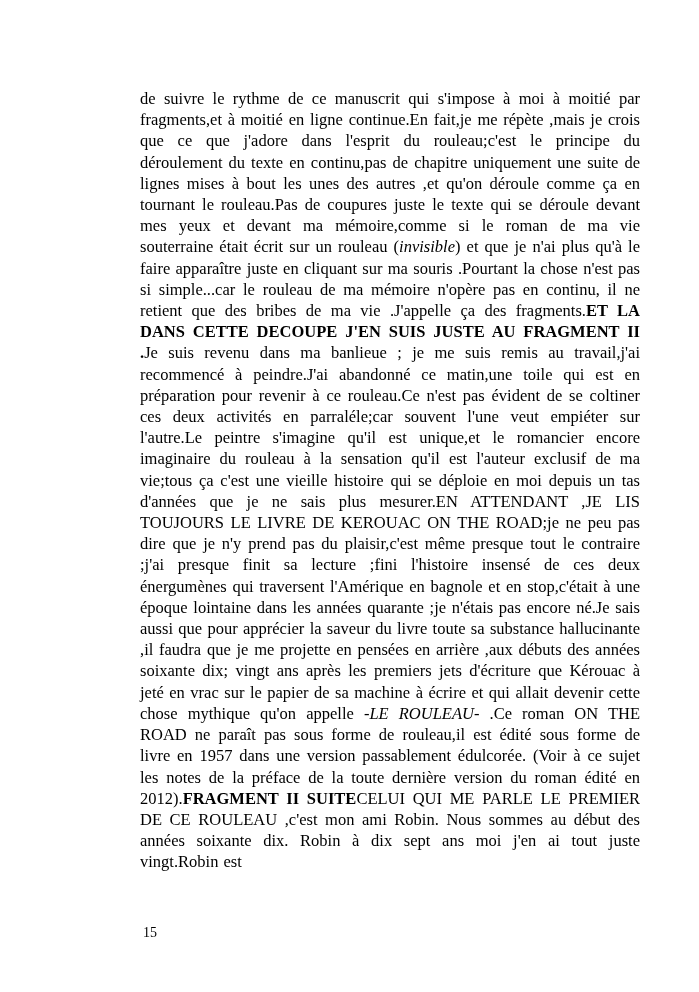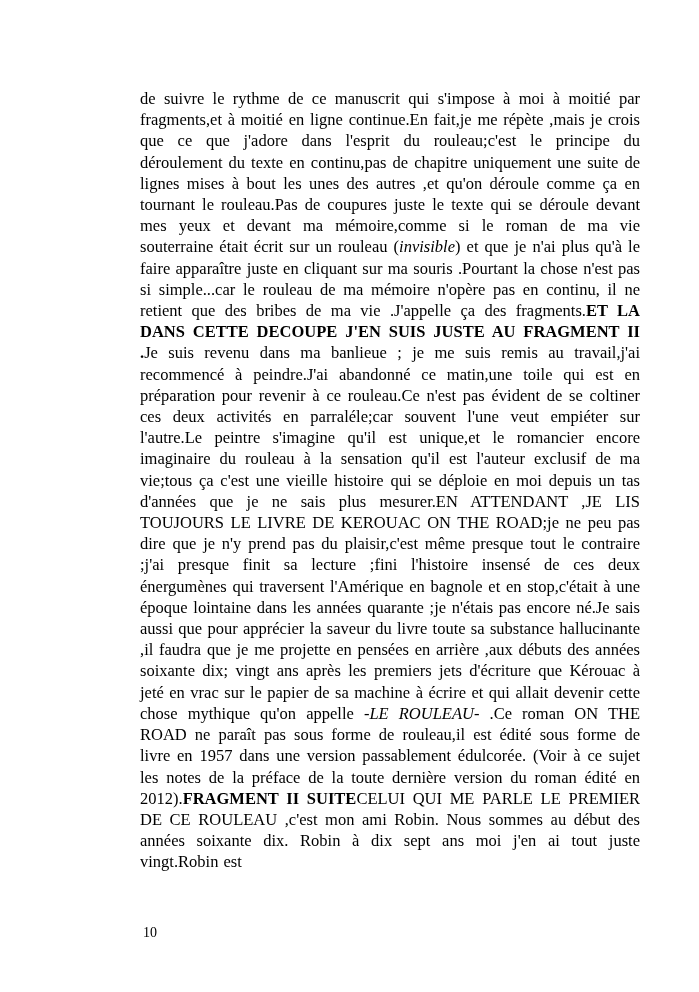--- a/index.html
+++ b/index.html
@@ -38,14 +38,14 @@
       top: 925px;
       font-size: 14px;
       color: #000000;
     }
   </style>
 </head>
 <body>
 
 <div class="page">
   <div class="text-body"><span class="run-normal">de suivre le rythme de ce manuscrit qui s'impose à moi à moitié par fragments,et à moitié en ligne continue.En fait,je me répète ,mais je crois que ce que j'adore dans l'esprit du rouleau;c'est le principe du déroulement du texte en continu,pas de chapitre uniquement une suite de lignes mises à bout les unes des autres ,et qu'on déroule comme ça en tournant le rouleau.Pas de coupures juste le texte qui se déroule devant mes yeux et devant ma mémoire,comme si le roman de ma vie souterraine était écrit sur un rouleau (</span><span class="run-italic">invisible</span><span class="run-normal">) et que je n'ai plus qu'à le faire apparaître juste en cliquant sur ma souris .Pourtant la chose n'est pas si simple...car le rouleau de ma mémoire n'opère pas en continu, il ne retient que des bribes de ma vie .J'appelle ça des fragments.</span><span class="run-bold">ET LA DANS CETTE DECOUPE J'EN SUIS JUSTE AU FRAGMENT II .</span><span class="run-normal">Je suis revenu dans ma banlieue ; je me suis remis au travail,j'ai recommencé à peindre.J'ai abandonné ce matin,une toile qui est en préparation pour revenir à ce rouleau.Ce n'est pas évident de se coltiner ces deux activités en parraléle;car souvent l'une veut empiéter sur l'autre.Le peintre s'imagine qu'il est unique,et le romancier encore imaginaire du rouleau à la sensation qu'il est l'auteur exclusif de ma vie;tous ça c'est une vieille histoire qui se déploie en moi depuis un tas d'années que je ne sais plus mesurer.EN ATTENDANT ,JE LIS TOUJOURS LE LIVRE DE KEROUAC ON THE ROAD;je ne peu pas dire que je n'y prend pas du plaisir,c'est même presque tout le contraire ;j'ai presque finit sa lecture ;fini l'histoire insensé de ces deux énergumènes qui traversent l'Amérique en bagnole et en stop,c'était à une époque lointaine dans les années quarante ;je n'étais pas encore né.Je sais aussi que pour apprécier la saveur du livre toute sa substance hallucinante ,il faudra que je me projette en pensées en arrière ,aux débuts des années soixante dix; vingt ans après les premiers jets d'écriture que Kérouac à jeté en vrac sur le papier de sa machine à écrire et qui allait devenir cette chose mythique qu'on appelle -</span><span class="run-italic">LE ROULEAU-</span><span class="run-normal"> .Ce roman ON THE ROAD ne paraît pas sous forme de rouleau,il est édité sous forme de livre en 1957 dans une version passablement édulcorée. (Voir à ce sujet les notes de la préface de la toute dernière version du roman édité en 2012).</span><span class="run-bold">FRAGMENT II SUITE</span><span class="run-normal">CELUI QUI ME PARLE LE PREMIER DE CE ROULEAU ,c'est mon ami Robin. Nous sommes au début des années soixante dix. Robin à dix sept ans moi j'en ai tout juste vingt.Robin est</span></div>
-  <div class="page-number">10</div>
+  <div class="page-number">15</div>
 </div>
 
 </body></html>

